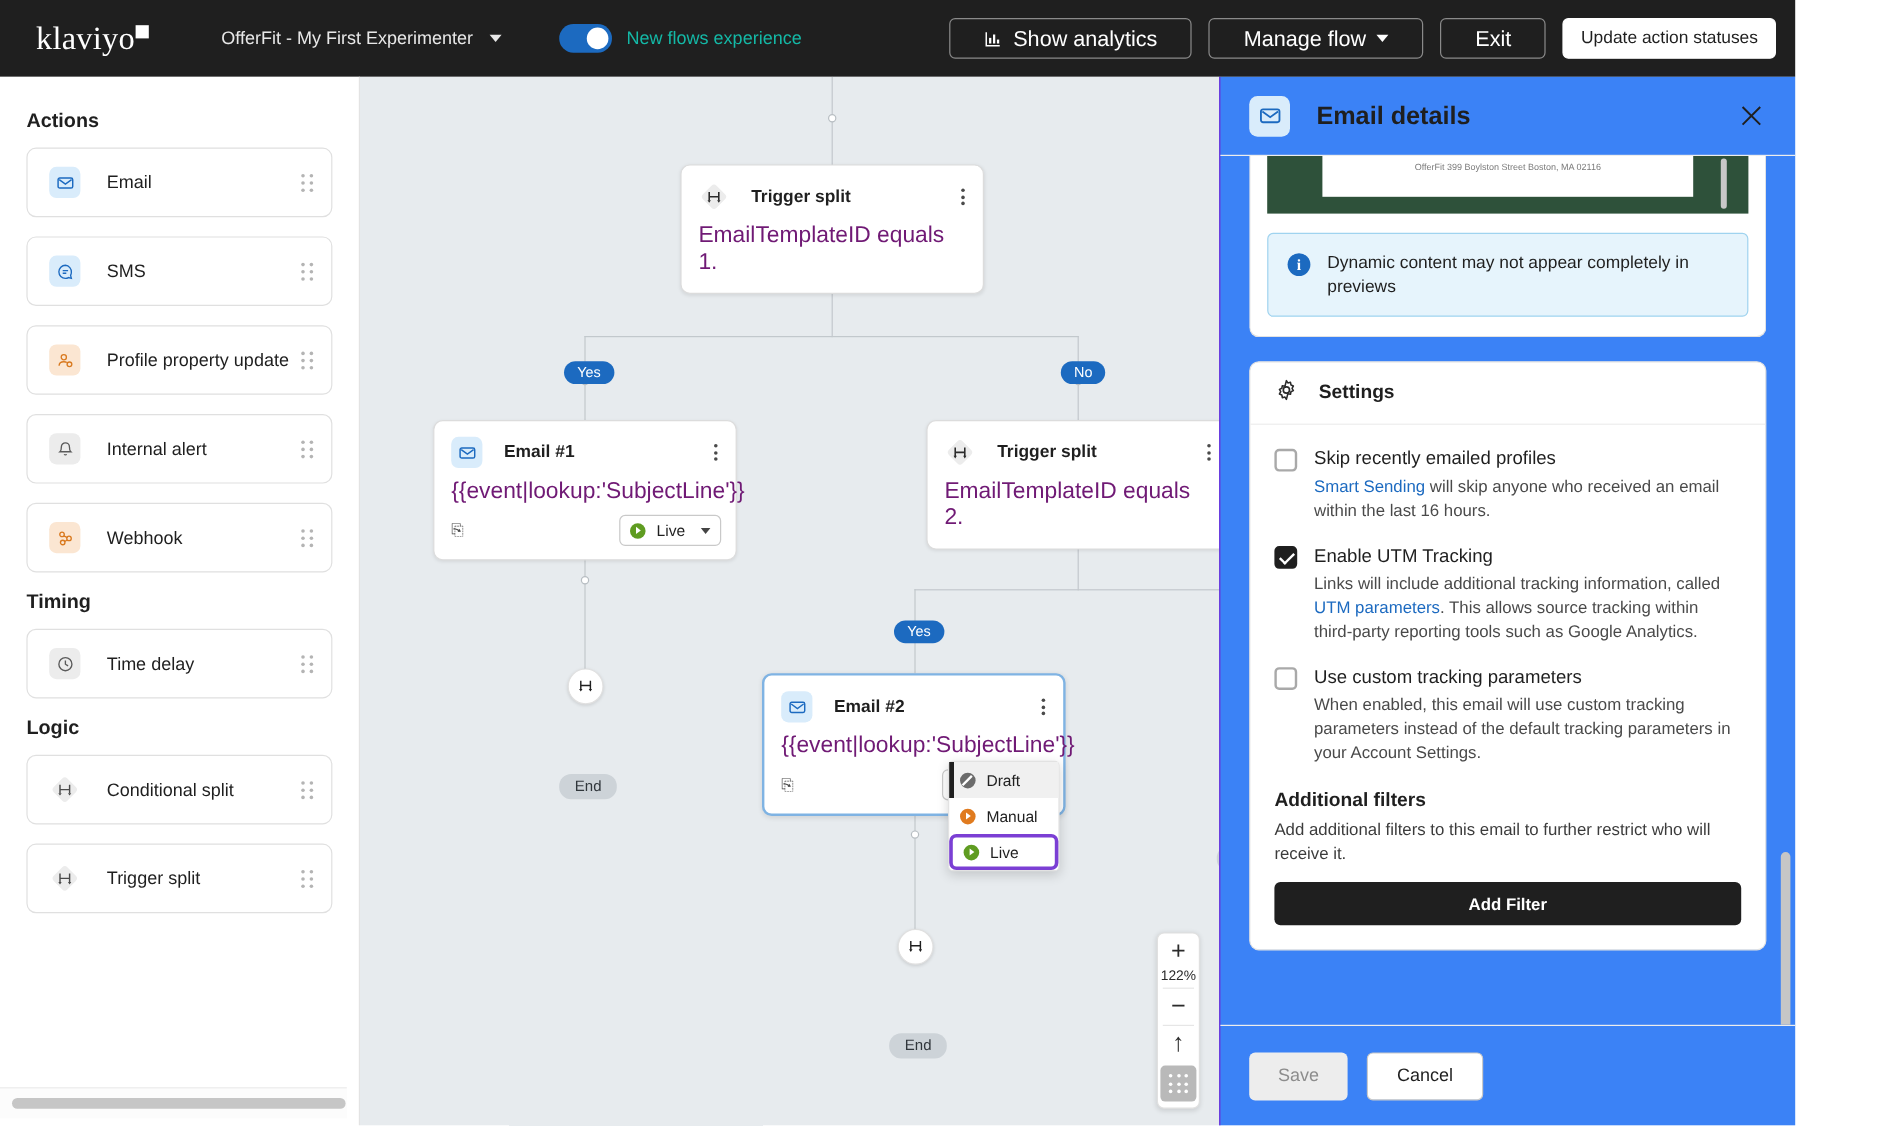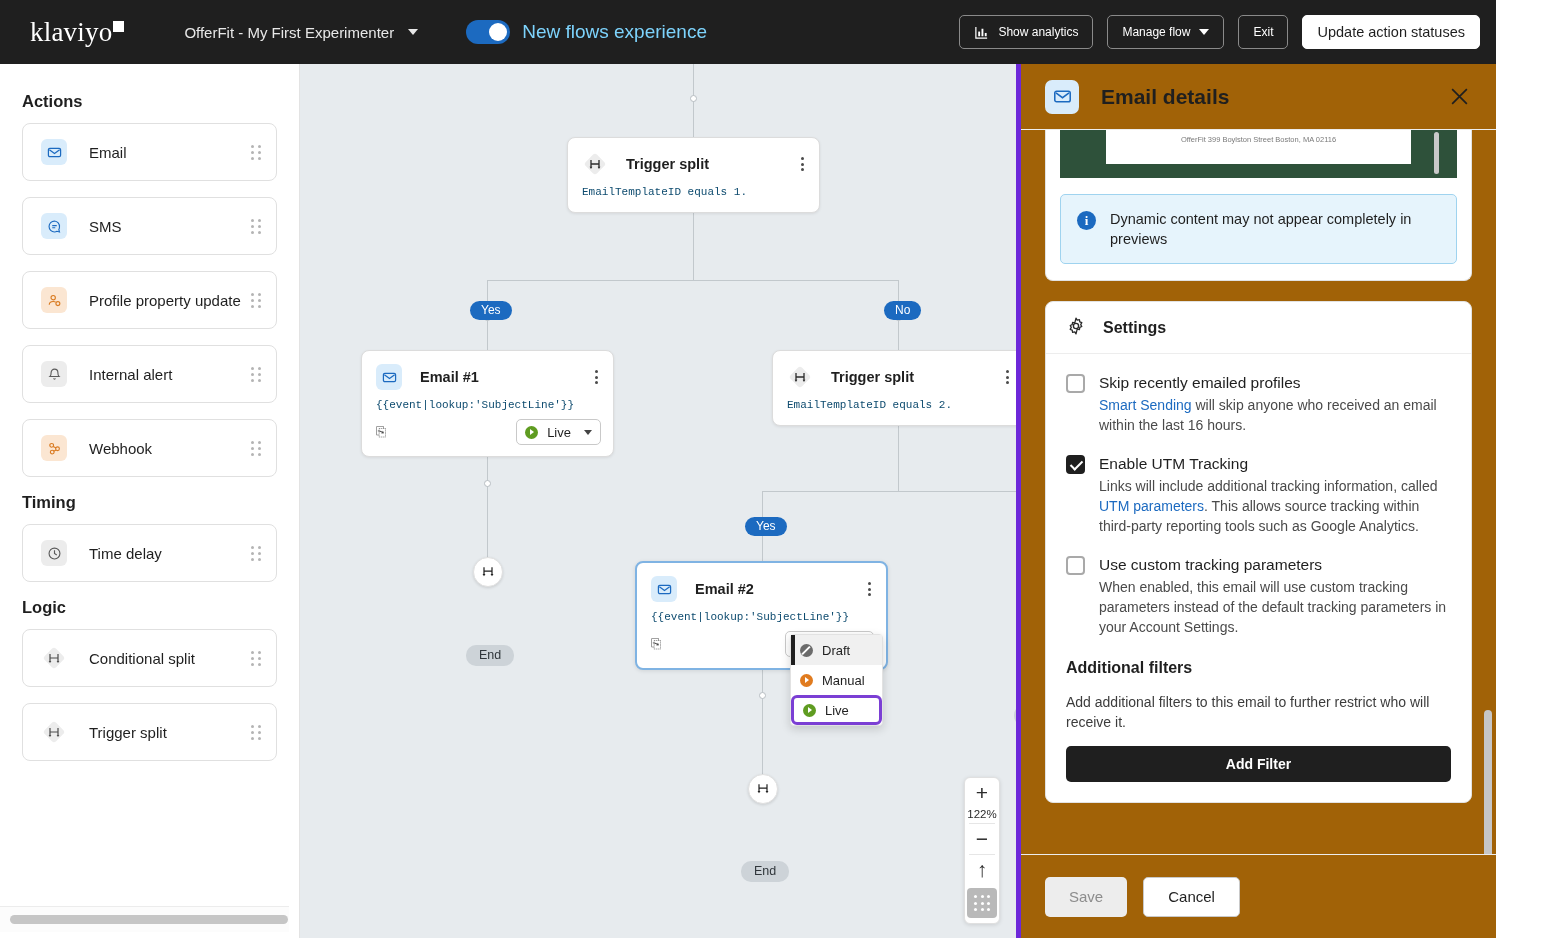--- a/index.html
+++ b/index.html
@@ -29,25 +29,25 @@
   }
   .toggle-wrap { display: flex; align-items: center; gap: 12px; margin-left: 48px; }
   .toggle {
     width: 44px; height: 24px; border-radius: 12px; background: #1C6AC0;
     position: relative; cursor: pointer; flex: 0 0 44px;
   }
   .toggle .knob {
     position: absolute; top: 3px; right: 3px; width: 18px; height: 18px;
     border-radius: 50%; background: #fff;
   }
-  .toggle-label { color: #7dd3fc; font-size: 19px; }
+  .toggle-label { color: #14b8a6; font-size: 15px; }
   .top-actions { margin-left: auto; display: flex; align-items: center; gap: 14px; }
   .btn-dark {
     height: 34px; border: 1px solid #8a8a8a; border-radius: 5px; background: transparent;
-    color: #fff; font-size: 12px; padding: 0 14px; display: flex;
+    color: #fff; font-size: 18px; padding: 0 28px; display: flex;
     align-items: center; gap: 9px; cursor: pointer; font-family: inherit; white-space: nowrap;
   }
   .btn-white {
     height: 34px; border: 1px solid #fff; border-radius: 5px; background: #fff;
     color: #1f1f1f; font-size: 14.5px; padding: 0 14px; display: flex;
     align-items: center; cursor: pointer; font-family: inherit; white-space: nowrap;
   }
   .chev { width: 0; height: 0; border-left: 5px solid transparent;
           border-right: 5px solid transparent; border-top: 6px solid #fff; }
 
@@ -93,21 +93,21 @@
   }
   .node.selected { border: 2px solid #7FB3E3; box-shadow: 0 1px 4px rgba(0,0,0,.1); }
   .node-head { display: flex; align-items: center; padding: 13px 12px 0 14px; }
   .nh-icon { width: 26px; height: 26px; border-radius: 6px; flex: 0 0 26px;
              display: flex; align-items: center; justify-content: center; }
   .nh-icon.blue { background: #d9ecfb; }
   .nh-title { margin-left: 18px; font-size: 14.5px; font-weight: bold; color: #1f1f1f; }
   .kebab { margin-left: auto; display: flex; flex-direction: column; gap: 2.5px;
            padding: 4px 3px; cursor: pointer; }
   .kebab i { width: 3px; height: 3px; background: #4a4a4a; border-radius: 50%; display: block; }
-  .node-sub { font-size: 11px; color: #0c4a6e; padding: 9px 14px 0 14px; font-family: Liberation Mono, monospace; }
+  .node-sub { font-size: 19px; color: #701a75; padding: 9px 14px 0 14px; }
   .node-foot { display: flex; align-items: center; padding: 8px 12px 11px 14px; }
   .clip-ic { font-size: 13px; color: #4a4a4a; }
   .status-pill {
     margin-left: auto; height: 26px; border: 1px solid #c9c9c9; border-radius: 5px;
     background: #fff; display: flex; align-items: center; gap: 9px; padding: 0 8px 0 8px;
     font-size: 13px; color: #1f1f1f; cursor: pointer;
   }
   .dot-live { width: 13px; height: 13px; border-radius: 50%; background: #5f9c21;
               display: flex; align-items: center; justify-content: center; flex:0 0 13px;}
   .dot-live:after { content: ""; width: 0; height: 0; border-left: 4px solid #fff;
@@ -161,21 +161,21 @@
   .zc-btn { width: 36px; height: 30px; display: flex; align-items: center;
             justify-content: center; cursor: pointer; color: #2b2b2b; font-size: 21px; }
   .zc-pct { font-size: 11.5px; color: #2b2b2b; padding-bottom: 3px; }
   .zc-sep { width: 26px; height: 1px; background: #e6e6e6; }
   .zc-grid { width: 30px; height: 30px; border-radius: 4px; background: #b9b9b9;
              display: grid; grid-template-columns: repeat(3, 3px); grid-gap: 3.5px;
              align-content: center; justify-content: center; margin: 3px 0 5px 0; cursor: pointer; }
   .zc-grid i { width: 3px; height: 3px; border-radius: 50%; background: #fff; display: block; }
 
   
-  .panel { width: 480px; flex: 0 0 480px; background: #a16207; border-left: 5px solid #6d28d9;
+  .panel { width: 480px; flex: 0 0 480px; background: #3b82f6; border-left: 1px solid #6d28d9;
            display: flex; flex-direction: column; position: relative; }
   .panel-head { height: 66px; flex: 0 0 66px; display: flex; align-items: center;
                 padding: 0 24px 0 24px; border-bottom: 1px solid #ededed; }
   .ph-icon { width: 34px; height: 34px; border-radius: 7px; background: #d9ecfb;
              display: flex; align-items: center; justify-content: center; flex: 0 0 34px; }
   .ph-title { margin-left: 22px; font-size: 21px; font-weight: bold; color: #1f1f1f; }
   .ph-close { margin-left: auto; cursor: pointer; width: 26px; height: 26px;
               display: flex; align-items: center; justify-content: center; }
   .panel-body { flex: 1; overflow: hidden; padding: 0 24px; position: relative; }
   .card { border: 1px solid #e2e2e2; border-radius: 8px; background: #fff; }
@@ -204,21 +204,21 @@
   .chk-row { display: flex; gap: 14px; margin-bottom: 18px; }
   .chk { width: 19px; height: 19px; border-radius: 4px; border: 2px solid #a9a9a9;
          background: #fff; flex: 0 0 19px; margin-top: 2px; cursor: pointer; }
   .chk.on { background: #1f1f1f; border-color: #1f1f1f; position: relative; }
   .chk.on:after { content: ""; position: absolute; left: 5px; top: 1px; width: 5px;
          height: 10px; border: solid #fff; border-width: 0 2px 2px 0; transform: rotate(45deg); }
   .chk-main { font-size: 15.5px; color: #1f1f1f; line-height: 21px; }
   .chk-desc { font-size: 14px; color: #4a4a4a; line-height: 20px; margin-top: 2px; }
   .lnk { color: #1C6AC0; }
   .af-title { font-size: 16px; font-weight: bold; color: #1f1f1f; margin-top: 4px; }
-  .af-desc { font-size: 14px; color: #3c3c3c; line-height: 20px; margin-top: 15px; }
+  .af-desc { font-size: 14px; color: #3c3c3c; line-height: 20px; margin-top: 4px; }
   .btn-add { margin-top: 14px; width: 100%; height: 36px; background: #1f1f1f; color: #fff;
              border: none; border-radius: 5px; font-size: 14px; font-weight: bold;
              cursor: pointer; font-family: inherit; }
   .panel-foot { height: 84px; flex: 0 0 84px; border-top: 1px solid #ededed;
                 display: flex; align-items: center; gap: 16px; padding: 0 24px; }
   .btn-save { height: 40px; padding: 0 24px; background: #ededed; color: #8d8d8d;
               border: none; border-radius: 5px; font-size: 15px; font-family: inherit; cursor: default; }
   .btn-cancel { height: 40px; padding: 0 24px; background: #fff; color: #1f1f1f;
               border: 1px solid #c9c9c9; border-radius: 5px; font-size: 15px;
               font-family: inherit; cursor: pointer; }

